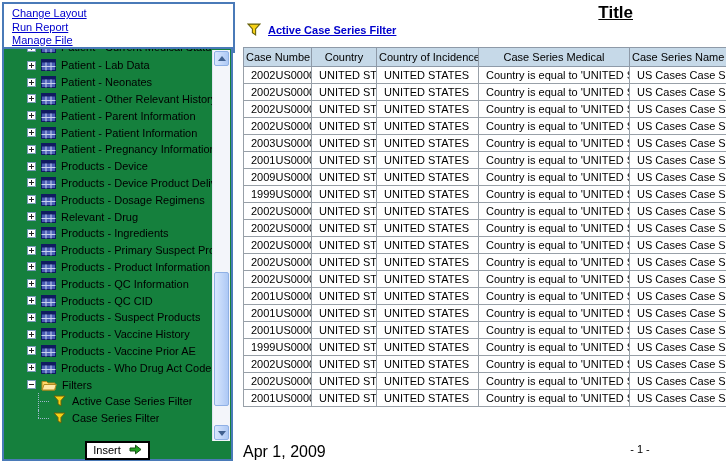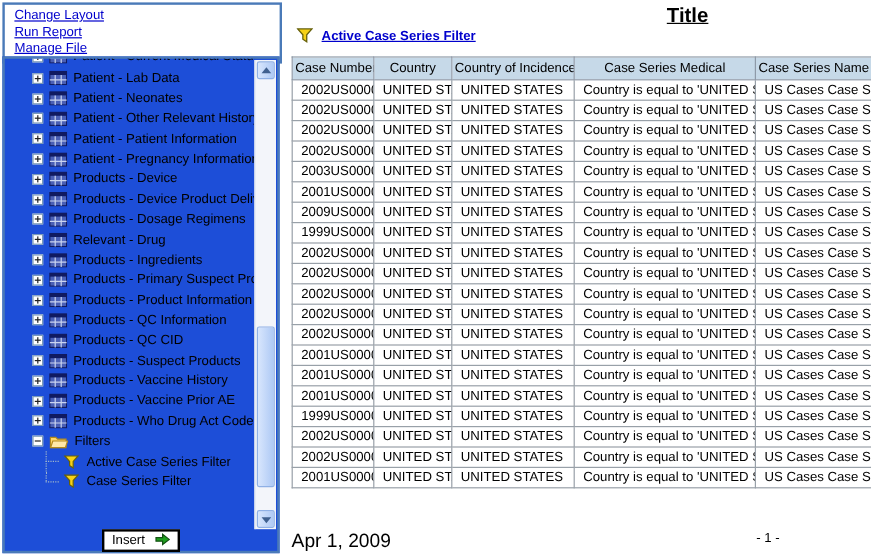--- a/index.html
+++ b/index.html
@@ -10,21 +10,21 @@
 
   
   .links-panel{
     position:absolute;left:2px;top:2px;width:221px;
     border:2px solid #4a7ab8;background:#fff;padding:3px 0 3px 8px;
   }
   .links-panel a{display:block;font-size:11px;line-height:13.5px;color:#0000cc;text-decoration:underline;cursor:pointer;}
 
   .tree-panel{
     position:absolute;left:2px;top:47px;width:227px;height:410px;
-    border:2px solid #4a7ab8;background:#1d4ed8;box-sizing:content-box;
+    border:2px solid #4a7ab8;background:#15803d;box-sizing:content-box;
   }
   .tree-scroll{position:absolute;left:1px;top:0;right:19px;bottom:19px;overflow:hidden;}
   .tree-clip{height:8px;overflow:hidden;}
   .tree-row{
     height:16.8px;display:flex;align-items:center;font-size:11px;color:#000;
     white-space:nowrap;padding-left:22px;position:relative;cursor:default;
   }
   .tree-row .pm{
     box-sizing:border-box;width:9px;height:9px;border:1px solid #7a9ab8;background:#fff;
     position:relative;flex:0 0 auto;margin-right:5px;
@@ -55,21 +55,21 @@
   .tri-down{width:0;height:0;border-left:4px solid transparent;border-right:4px solid transparent;border-top:5px solid #40608f;margin:5px auto 0;}
 
   .insert-row{position:absolute;left:0;right:0;bottom:1px;height:18px;text-align:center;}
   .insert-btn{
     display:inline-flex;align-items:flex-start;gap:8px;font-family:"Liberation Sans",sans-serif;
     font-size:11px;color:#000;background:#fff;border:2px solid #000000;padding:1px 6px 2px 6px;cursor:pointer;
   }
 
   
   .title{
-    position:absolute;left:513px;top:3px;width:120px;text-align:center;
+    position:absolute;left:513px;top:3px;width:120px;text-align:right;
     font-size:17px;font-weight:bold;text-decoration:underline;color:#000;
   }
   .filter-link-row{position:absolute;left:247px;top:23px;display:flex;align-items:center;gap:7px;}
   .filter-link{font-size:11px;font-weight:bold;color:#0000cc;text-decoration:underline;cursor:pointer;}
 
   table.case-table{
     position:absolute;left:243px;top:47px;width:483px;
     border-collapse:collapse;table-layout:fixed;font-size:11px;color:#000;
   }
   .case-table th{
@@ -138,20 +138,31 @@
     <span class="ticon">
       <svg width="15" height="12" viewBox="0 0 15 12">
         <rect x="0.5" y="0.5" width="14" height="11" fill="#4a5fb5" stroke="#101a60"></rect>
         <rect x="0.5" y="0.5" width="14" height="3" fill="#101a60"></rect>
         <path d="M5 3.5 V11.5 M10 3.5 V11.5 M0.5 7.5 H14.5" stroke="#c9d4f0" fill="none"></path>
       </svg>
     </span>
     <span class="tree-label">Patient - Other Relevant History</span>
   </div>
 
+  <div class="tree-row">
+    <span class="pm plus"></span>
+    <span class="ticon">
+      <svg width="15" height="12" viewBox="0 0 15 12">
+        <rect x="0.5" y="0.5" width="14" height="11" fill="#4a5fb5" stroke="#101a60"></rect>
+        <rect x="0.5" y="0.5" width="14" height="3" fill="#101a60"></rect>
+        <path d="M5 3.5 V11.5 M10 3.5 V11.5 M0.5 7.5 H14.5" stroke="#c9d4f0" fill="none"></path>
+      </svg>
+    </span>
+    <span class="tree-label">Patient - Parent Information</span>
+  </div>
 
   <div class="tree-row">
     <span class="pm plus"></span>
     <span class="ticon">
       <svg width="15" height="12" viewBox="0 0 15 12">
         <rect x="0.5" y="0.5" width="14" height="11" fill="#4a5fb5" stroke="#101a60"></rect>
         <rect x="0.5" y="0.5" width="14" height="3" fill="#101a60"></rect>
         <path d="M5 3.5 V11.5 M10 3.5 V11.5 M0.5 7.5 H14.5" stroke="#c9d4f0" fill="none"></path>
       </svg>
     </span>

